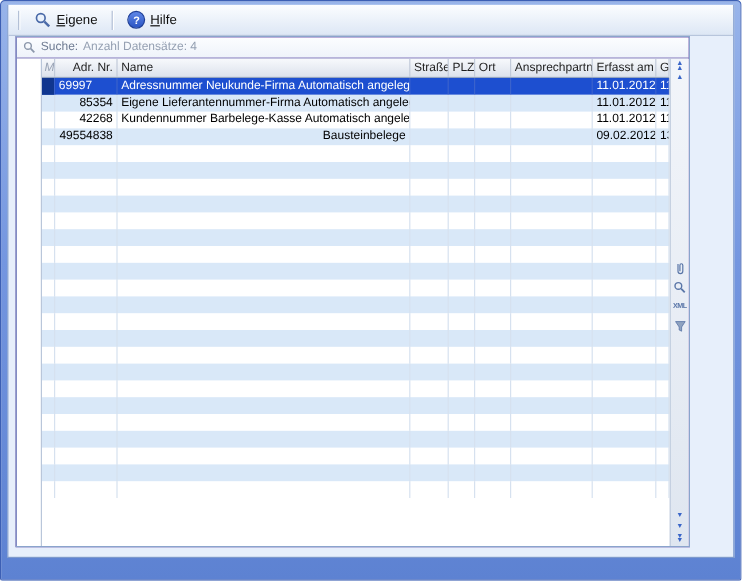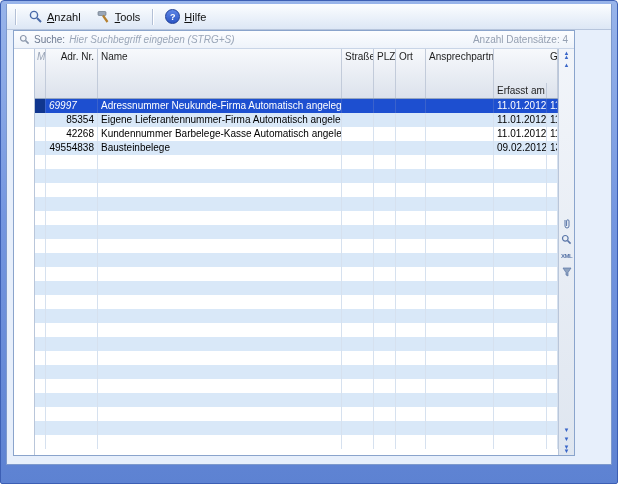--- a/index.html
+++ b/index.html
@@ -146,72 +146,62 @@
 
     <div class="toolbar">
       <div class="tsep"></div>
       <div class="tbtn">
         <span class="ticon">
           <svg width="15" height="15" viewBox="0 0 15 15">
               <circle cx="6" cy="6" r="3.6" fill="#eaf2fc" stroke="#4a6aa8" stroke-width="1.4"></circle>
               <line x1="9" y1="9" x2="13" y2="13" stroke="#4a6aa8" stroke-width="2"></line>
             </svg>
         </span>
-        <span class="lbl">Anzahl</span>
-      </div>
-      <div class="tbtn">
-        <span class="ticon">
-          <svg width="15" height="15" viewBox="0 0 15 15">
-              <rect x="2" y="2.5" width="8" height="4" rx="1" fill="#9aa7b8" stroke="#5f6b7c" stroke-width="0.6"></rect>
-              <line x1="7" y1="6.5" x2="11.5" y2="13" stroke="#b5802f" stroke-width="2.2"></line>
-            </svg>
-        </span>
-        <span class="lbl">Tools</span>
+        <span class="lbl">Eigene</span>
       </div>
       <div class="tsep"></div>
       <div class="tbtn">
         <span class="help-badge">?</span>
         <span class="lbl">Hilfe</span>
       </div>
     </div>
 
 
     <div class="panel">
 
       <div class="searchrow">
         <span style="display:flex;">
           <svg width="11" height="11" viewBox="0 0 11 11">
               <circle cx="4.3" cy="4.3" r="2.8" fill="none" stroke="#8b97ab" stroke-width="1.2"></circle>
               <line x1="6.6" y1="6.6" x2="9.6" y2="9.6" stroke="#8b97ab" stroke-width="1.5"></line>
             </svg>
         </span>
         <span>Suche:</span>
-        <input class="search-input" placeholder="Hier Suchbegriff eingeben (STRG+S)" style="">
         <span class="count"><span>Anzahl Datensätze:</span> <span>4</span></span>
       </div>
 
       <div class="gridwrap">
         <div class="gutter"></div>
 
         <div class="gridarea">
           <div class="ghead">
               <div class="hcell c-marker" style="flex: 0 0 11px;">M</div>
               <div class="hcell c-adrnr" style="flex: 0 0 52px;">Adr. Nr.</div>
               <div class="hcell c-name" style="flex: 0 0 244px;">Name</div>
               <div class="hcell c-strasse" style="flex: 0 0 32px;">Straße</div>
               <div class="hcell c-plz" style="flex: 0 0 22px;">PLZ</div>
               <div class="hcell c-ort" style="flex: 0 0 30px;">Ort</div>
               <div class="hcell c-ansprechpartner" style="flex: 0 0 68px;">Ansprechpartner</div>
-              <div class="hcell c-erfasst" style="flex: 0 0 53px; margin-top: 34px;">Erfasst am</div>
+              <div class="hcell c-erfasst" style="flex: 0 0 53px;">Erfasst am</div>
               <div class="hcell c-ge" style="flex: 1 1 14px;">Ge</div>
             </div>
           <div class="gbody">
               <div class="grow selected">
                 <div class="bcell c-marker" style="flex: 0 0 11px;"></div>
-                <div class="bcell c-adrnr" style="flex: 0 0 52px; font-style: italic;">69997</div>
+                <div class="bcell c-adrnr" style="flex: 0 0 52px;">69997</div>
                 <div class="bcell c-name" style="flex: 0 0 244px;">Adressnummer Neukunde-Firma Automatisch angelegt durch Einr</div>
                 <div class="bcell c-strasse" style="flex: 0 0 32px;"></div>
                 <div class="bcell c-plz" style="flex: 0 0 22px;"></div>
                 <div class="bcell c-ort" style="flex: 0 0 30px;"></div>
                 <div class="bcell c-ansprechpartner" style="flex: 0 0 68px;"></div>
                 <div class="bcell c-erfasst" style="flex: 0 0 53px;">11.01.2012</div>
                 <div class="bcell c-ge" style="flex: 1 1 14px;">11.</div>
               </div>
               <div class="grow stripe">
                 <div class="bcell c-marker" style="flex: 0 0 11px;"></div>
@@ -231,21 +221,21 @@
                 <div class="bcell c-strasse" style="flex: 0 0 32px;"></div>
                 <div class="bcell c-plz" style="flex: 0 0 22px;"></div>
                 <div class="bcell c-ort" style="flex: 0 0 30px;"></div>
                 <div class="bcell c-ansprechpartner" style="flex: 0 0 68px;"></div>
                 <div class="bcell c-erfasst" style="flex: 0 0 53px;">11.01.2012</div>
                 <div class="bcell c-ge" style="flex: 1 1 14px;">11.</div>
               </div>
               <div class="grow stripe">
                 <div class="bcell c-marker" style="flex: 0 0 11px;"></div>
                 <div class="bcell c-adrnr" style="flex: 0 0 52px;">49554838</div>
-                <div class="bcell c-name" style="flex: 0 0 244px;">Bausteinbelege</div>
+                <div class="bcell c-name" style="flex: 0 0 244px; text-align: right;">Bausteinbelege</div>
                 <div class="bcell c-strasse" style="flex: 0 0 32px;"></div>
                 <div class="bcell c-plz" style="flex: 0 0 22px;"></div>
                 <div class="bcell c-ort" style="flex: 0 0 30px;"></div>
                 <div class="bcell c-ansprechpartner" style="flex: 0 0 68px;"></div>
                 <div class="bcell c-erfasst" style="flex: 0 0 53px;">09.02.2012</div>
                 <div class="bcell c-ge" style="flex: 1 1 14px;">13.</div>
               </div>
               <div class="grow">
                 <div class="bcell c-marker" style="flex: 0 0 11px;"></div>
                 <div class="bcell c-adrnr" style="flex: 0 0 52px;"></div>

